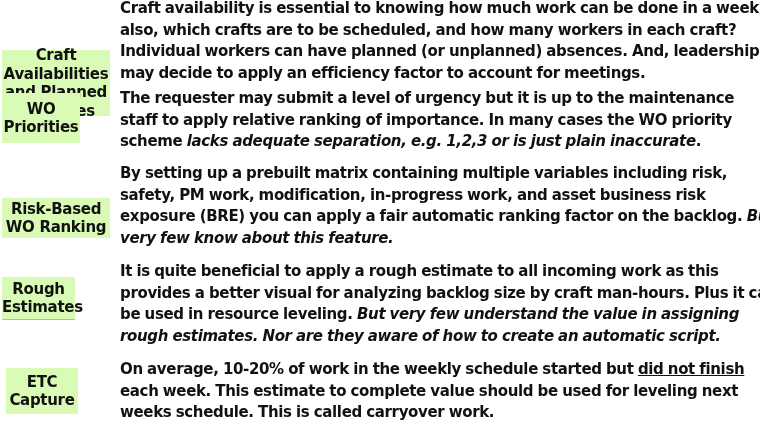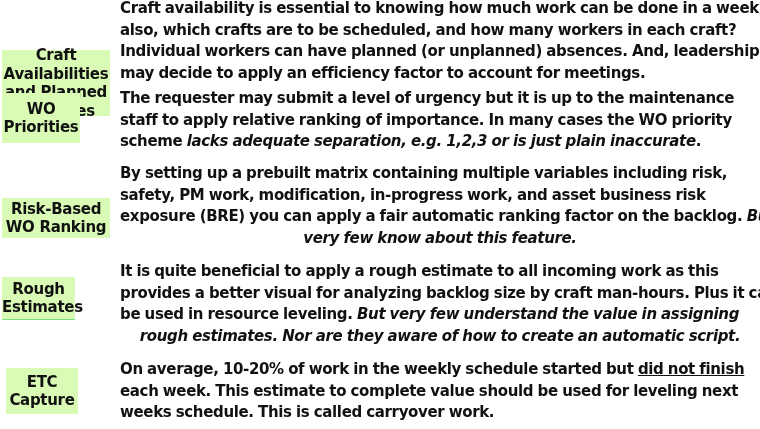--- a/index.html
+++ b/index.html
@@ -35,21 +35,21 @@
     left: 120px;
     width: 640px;
     font-weight: bold;
     font-size: 15px;
     line-height: 21.5px;
     color: #111111;
     letter-spacing: -0.35px;
     word-spacing: -0.5px;
   }
   .para .line { display: block; white-space: nowrap; }
-  .it { font-style: italic; text-align: center; }
+  .it { font-style: italic; }
   .ul { text-decoration: underline; }
 </style>
 </head>
 <body>
 
 <div class="label-box" style="left:2px; top:2px; width:108px; height:66px;margin-top:48px;">
   <span>Craft</span>
   <span>Availabilities</span>
   <span>and Planned</span>
   <span>Absences</span>

